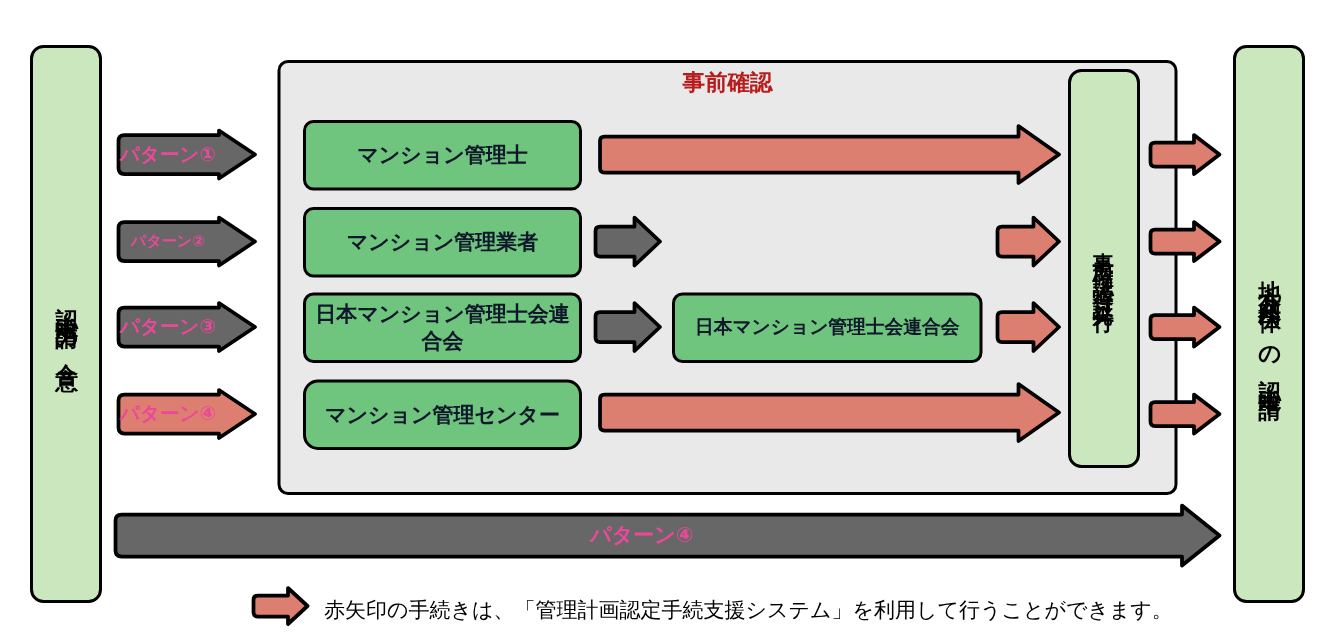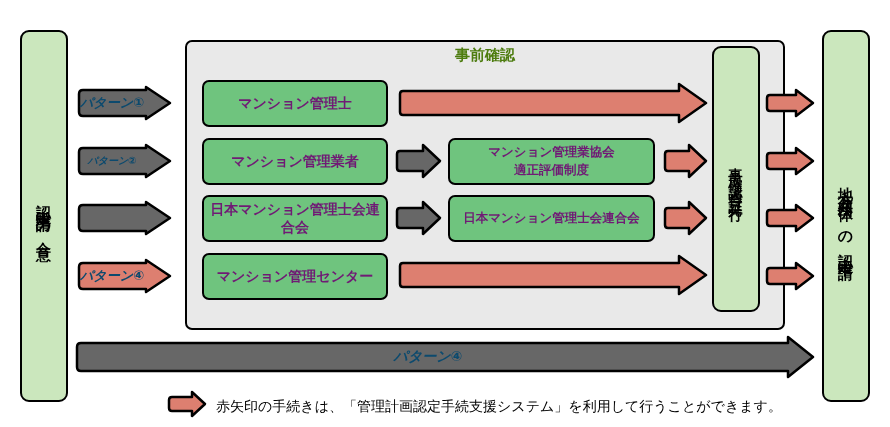--- a/index.html
+++ b/index.html
@@ -19,43 +19,43 @@
     writing-mode:vertical-rl;text-orientation:upright;
     font-size:15px;font-weight:bold;color:#000;letter-spacing:4px;line-height:1;
   }
   
   .container{
     position:absolute;left:185px;top:40px;width:600px;height:290px;
     background:#e9e9e9;border:2.5px solid #000;border-radius:7px;
   }
   .container-title{
     position:absolute;left:185px;top:46px;width:600px;text-align:center;
-    font-size:15px;font-weight:bold;color:#4d7c0f;
+    font-size:15px;font-weight:bold;color:#b91c1c;
   }
   
   .gbox{
     position:absolute;background:#6fc47e;border:2.5px solid #000;border-radius:7px;
     display:flex;flex-direction:column;align-items:center;justify-content:center;
-    color:#701a75;font-weight:bold;text-align:center;
+    color:#0f172a;font-weight:bold;text-align:center;
   }
   .col1{left:202px;width:186px;height:47px;font-size:14px;}
   .col2{left:448px;width:207px;height:47px;font-size:12.5px;line-height:1.4;}
   
   .cert-box{
     position:absolute;left:712px;top:46px;width:48px;height:266px;
     background:#cbe7bd;border:2.5px solid #000;border-radius:9px;
     display:flex;align-items:center;justify-content:center;
   }
   .cert-box .vtext{
     writing-mode:vertical-rl;text-orientation:upright;
     font-size:14px;font-weight:bold;color:#000;letter-spacing:5px;line-height:1;
   }
   .arrow-label{
     position:absolute;display:flex;align-items:center;justify-content:center;
-    color:#0c4a6e;font-weight:bold;pointer-events:none;font-style:italic;
+    color:#ec4899;font-weight:bold;pointer-events:none;
   }
   .legend-text{
     position:absolute;left:216px;top:396px;font-size:14px;color:#000000;line-height:20px;
   }
   svg{display:block;}
 </style>
 </head>
 <body>
 
 <div class="canvas">
@@ -69,28 +69,24 @@
 
   <div class="gbox col1" style="top:80px;">
     <span>マンション管理士</span>
   </div>
   <div class="gbox col1" style="top:138px;text-align:center;">
     <span>マンション管理業者</span>
   </div>
   <div class="gbox col1" style="top:195px;">
     <span>日本マンション管理士会連合会</span>
   </div>
-  <div class="gbox col1" style="top:253px;">
+  <div class="gbox col1" style="top:253px;border-radius:10px;">
     <span>マンション管理センター</span>
   </div>
 
-  <div class="gbox col2" style="top:138px;">
-    <span>マンション管理業協会</span>
-    <span>適正評価制度</span>
-  </div>
   <div class="gbox col2" style="top:195px;">
     <span>日本マンション管理士会連合会</span>
   </div>
 
   <div class="cert-box">
     <span class="vtext">事前確認適合証発行</span>
   </div>
 
   <svg class="abs" style="left:76px;top:85px;" width="96" height="36" viewBox="0 0 96 36">
     <path d="M7,5 H70 V2 L94,18 L70,34 V31 H7 Q3,31 3,27 V9 Q3,5 7,5 Z" fill="#676767" stroke="#000" stroke-width="2.5" stroke-linejoin="round"></path>
@@ -98,20 +94,21 @@
   <div class="arrow-label" style="left:79px;top:85px;width:66px;height:36px;font-size:13px;">パターン①</div>
 
   <svg class="abs" style="left:76px;top:143px;" width="96" height="36" viewBox="0 0 96 36">
     <path d="M7,5 H70 V2 L94,18 L70,34 V31 H7 Q3,31 3,27 V9 Q3,5 7,5 Z" fill="#676767" stroke="#000" stroke-width="2.5" stroke-linejoin="round"></path>
   </svg>
   <div class="arrow-label" style="left:79px;top:143px;width:66px;height:36px;font-size:10px;">パターン②</div>
 
   <svg class="abs" style="left:76px;top:200px;" width="96" height="36" viewBox="0 0 96 36">
     <path d="M7,5 H70 V2 L94,18 L70,34 V31 H7 Q3,31 3,27 V9 Q3,5 7,5 Z" fill="#676767" stroke="#000" stroke-width="2.5" stroke-linejoin="round"></path>
   </svg>
+  <div class="arrow-label" style="left:79px;top:200px;width:66px;height:36px;font-size:13px;">パターン③</div>
 
   <svg class="abs" style="left:76px;top:258px;" width="96" height="36" viewBox="0 0 96 36">
     <path d="M7,5 H70 V2 L94,18 L70,34 V31 H7 Q3,31 3,27 V9 Q3,5 7,5 Z" fill="#dd7f70" stroke="#000" stroke-width="2.5" stroke-linejoin="round"></path>
   </svg>
   <div class="arrow-label" style="left:79px;top:258px;width:66px;height:36px;font-size:13px;">パターン④</div>
 
   <svg class="abs" style="left:397px;top:81px;" width="312" height="44" viewBox="0 0 312 44">
     <path d="M6,10 H282 V3 L309,22 L282,41 V34 H6 Q3,34 3,31 V13 Q3,10 6,10 Z" fill="#dd7f70" stroke="#000" stroke-width="2.5" stroke-linejoin="round"></path>
   </svg>
   <svg class="abs" style="left:397px;top:253px;" width="312" height="44" viewBox="0 0 312 44">

